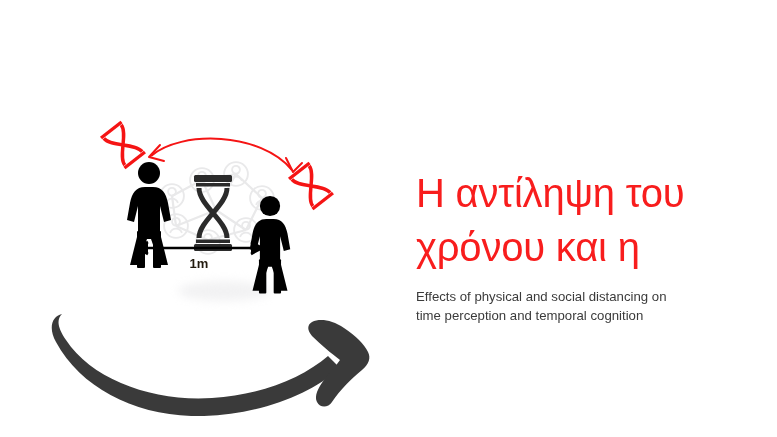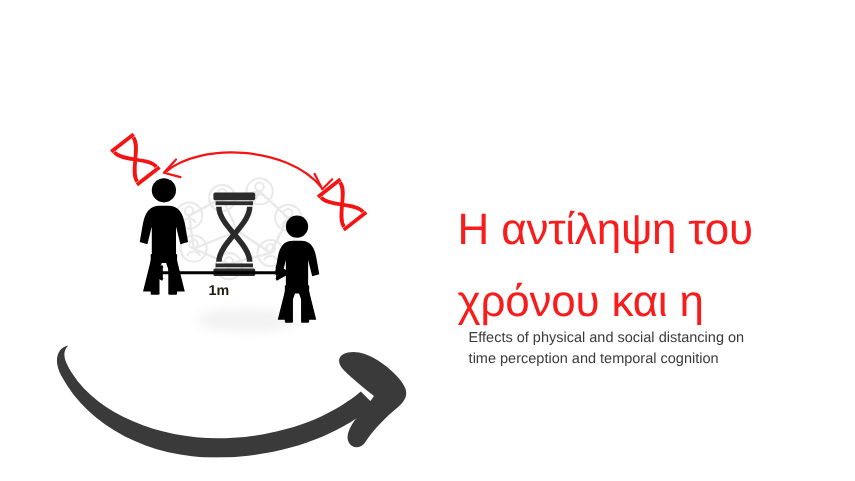--- a/index.html
+++ b/index.html
@@ -57,32 +57,32 @@
   #text-block {
     position: absolute;
     left: 416px;
     top: 112px;
     width: 345px;
   }
   #main-title {
     margin: 0;
     color: #f81d1d;
     font-size: 40px;
-    line-height: 65px;
+    line-height: 54px;
     font-weight: 400;
     letter-spacing: -0.2px;
     white-space: pre-line;
   }
   #title-covid {
     display: block;
     font-weight: 700;
     letter-spacing: -0.6px;
   }
   #subtitle {
-    margin: 10px;
+    margin: 0;
     position: absolute;
     top: 175px;
     left: 0;
     width: 335px;
     color: #3b3b3b;
     font-size: 13.2px;
     line-height: 19px;
     font-weight: 400;
     white-space: pre-line;
   }

